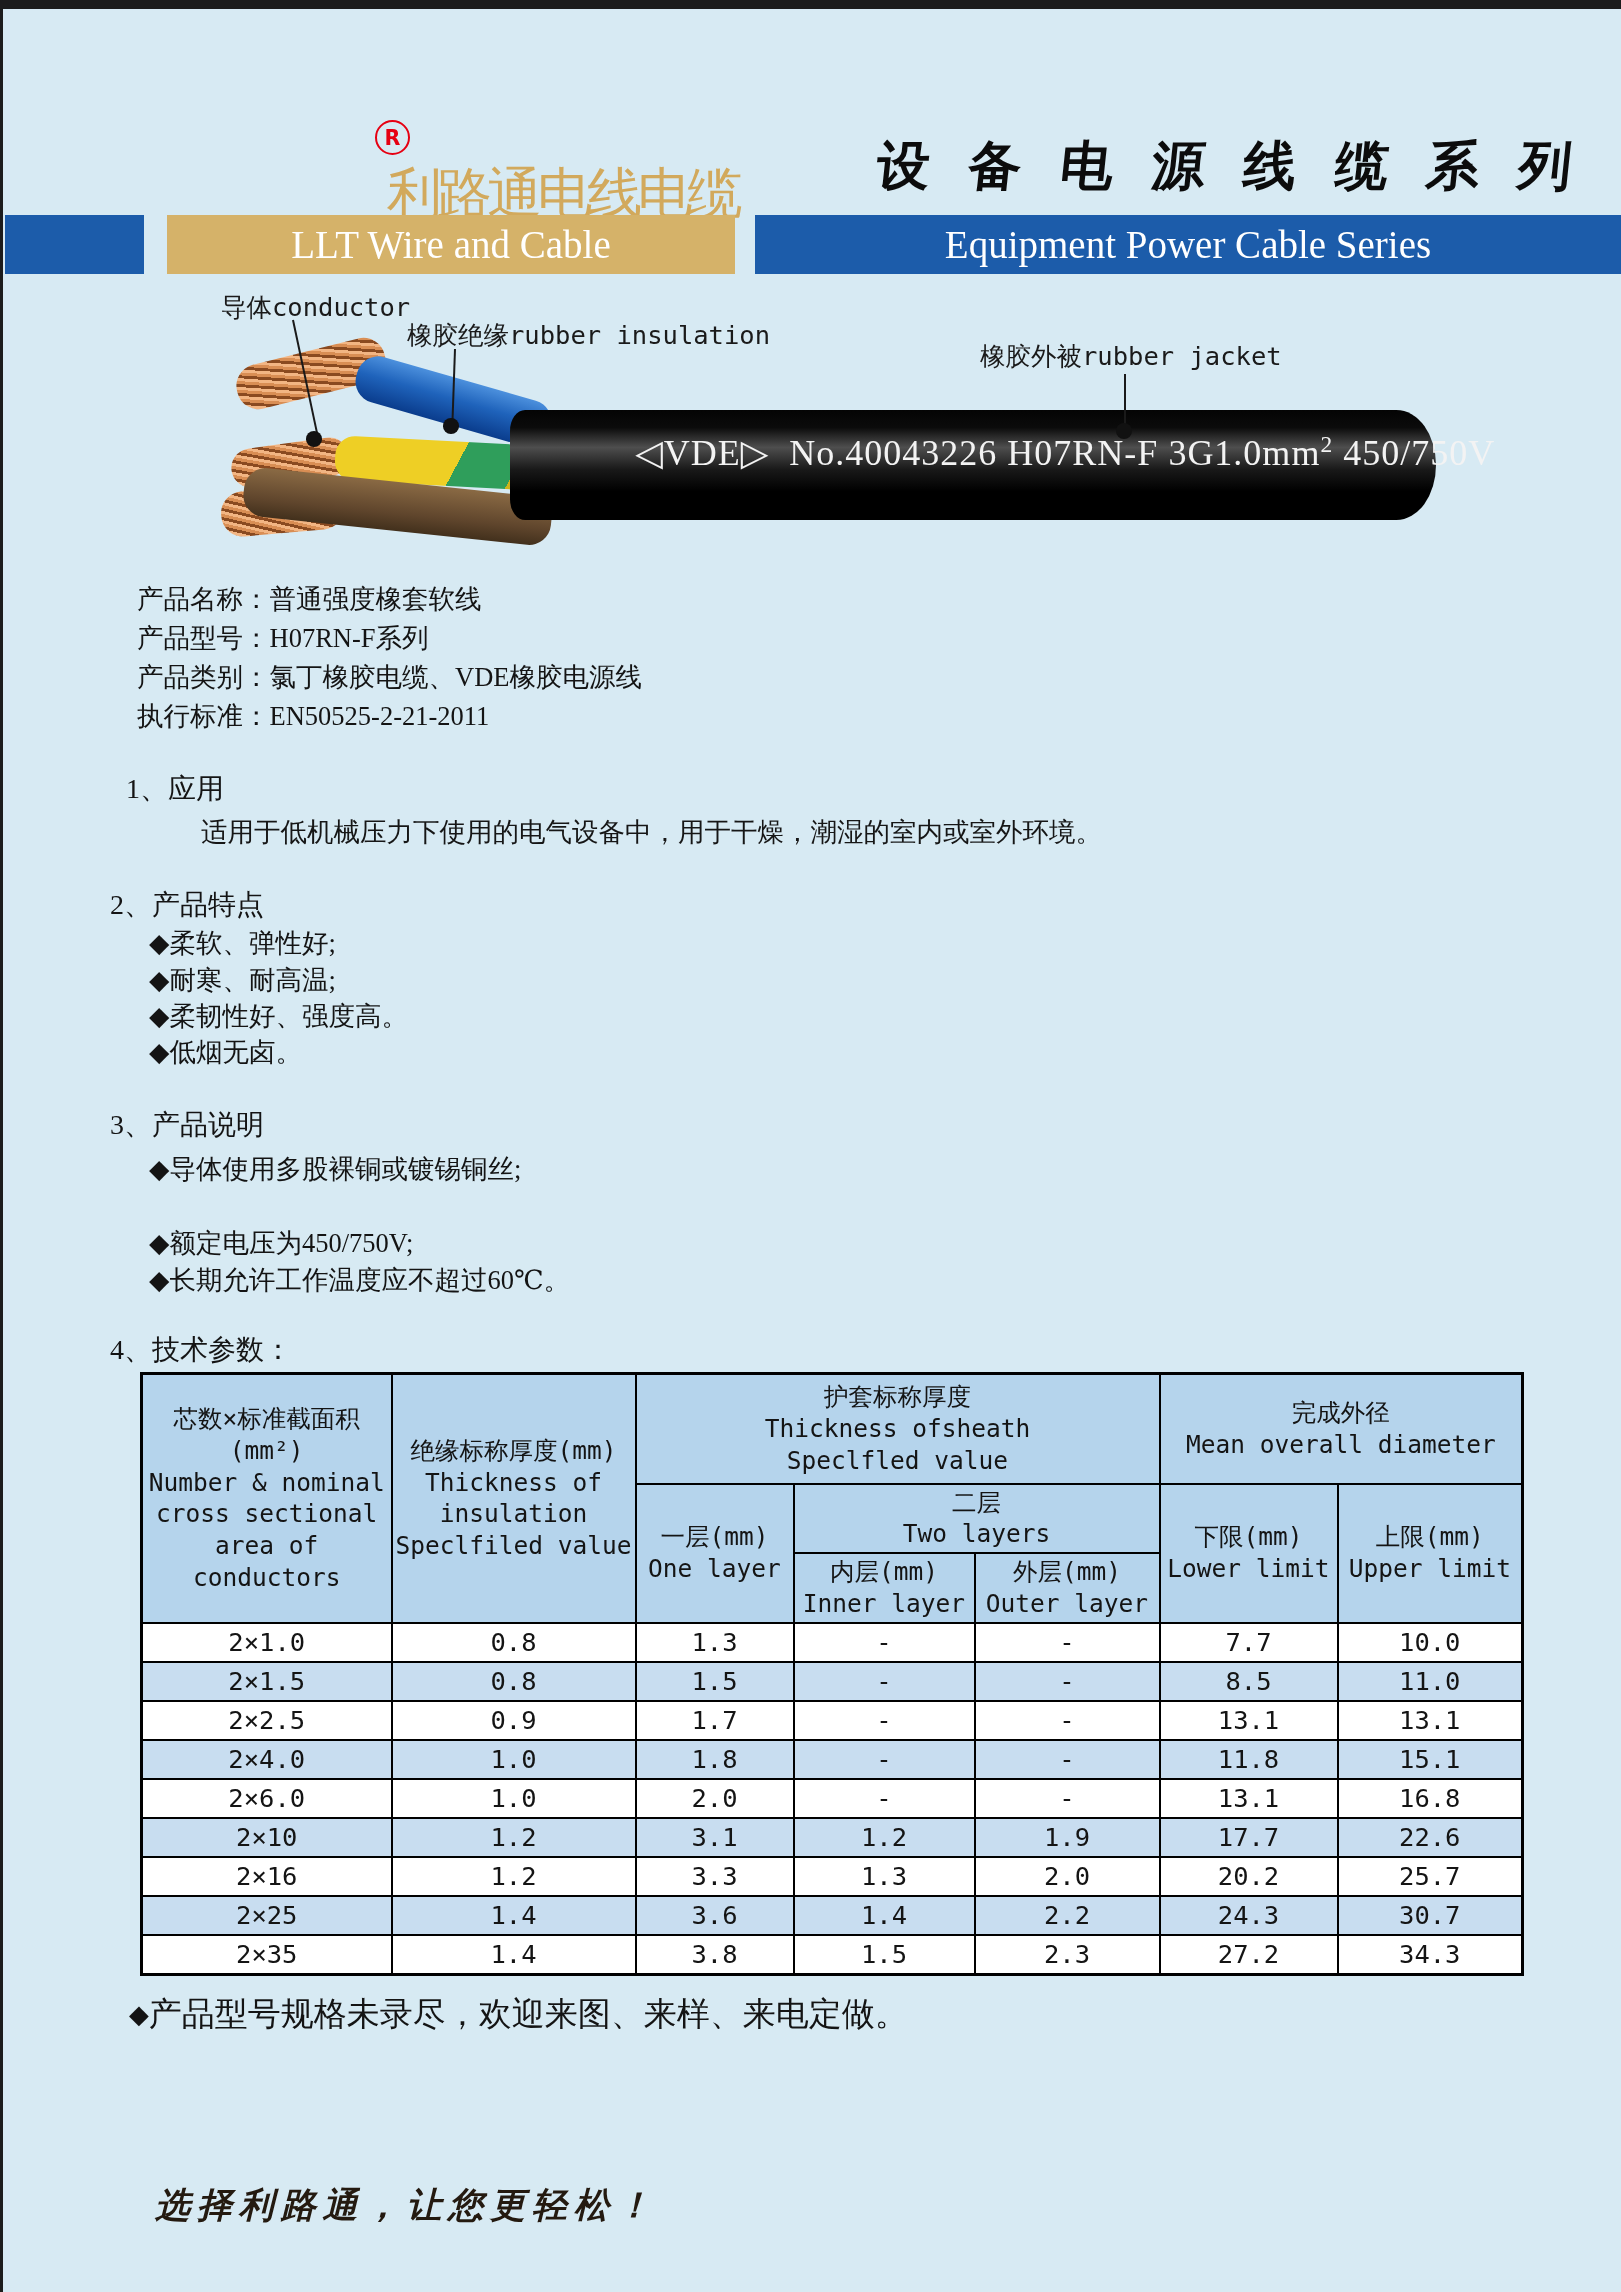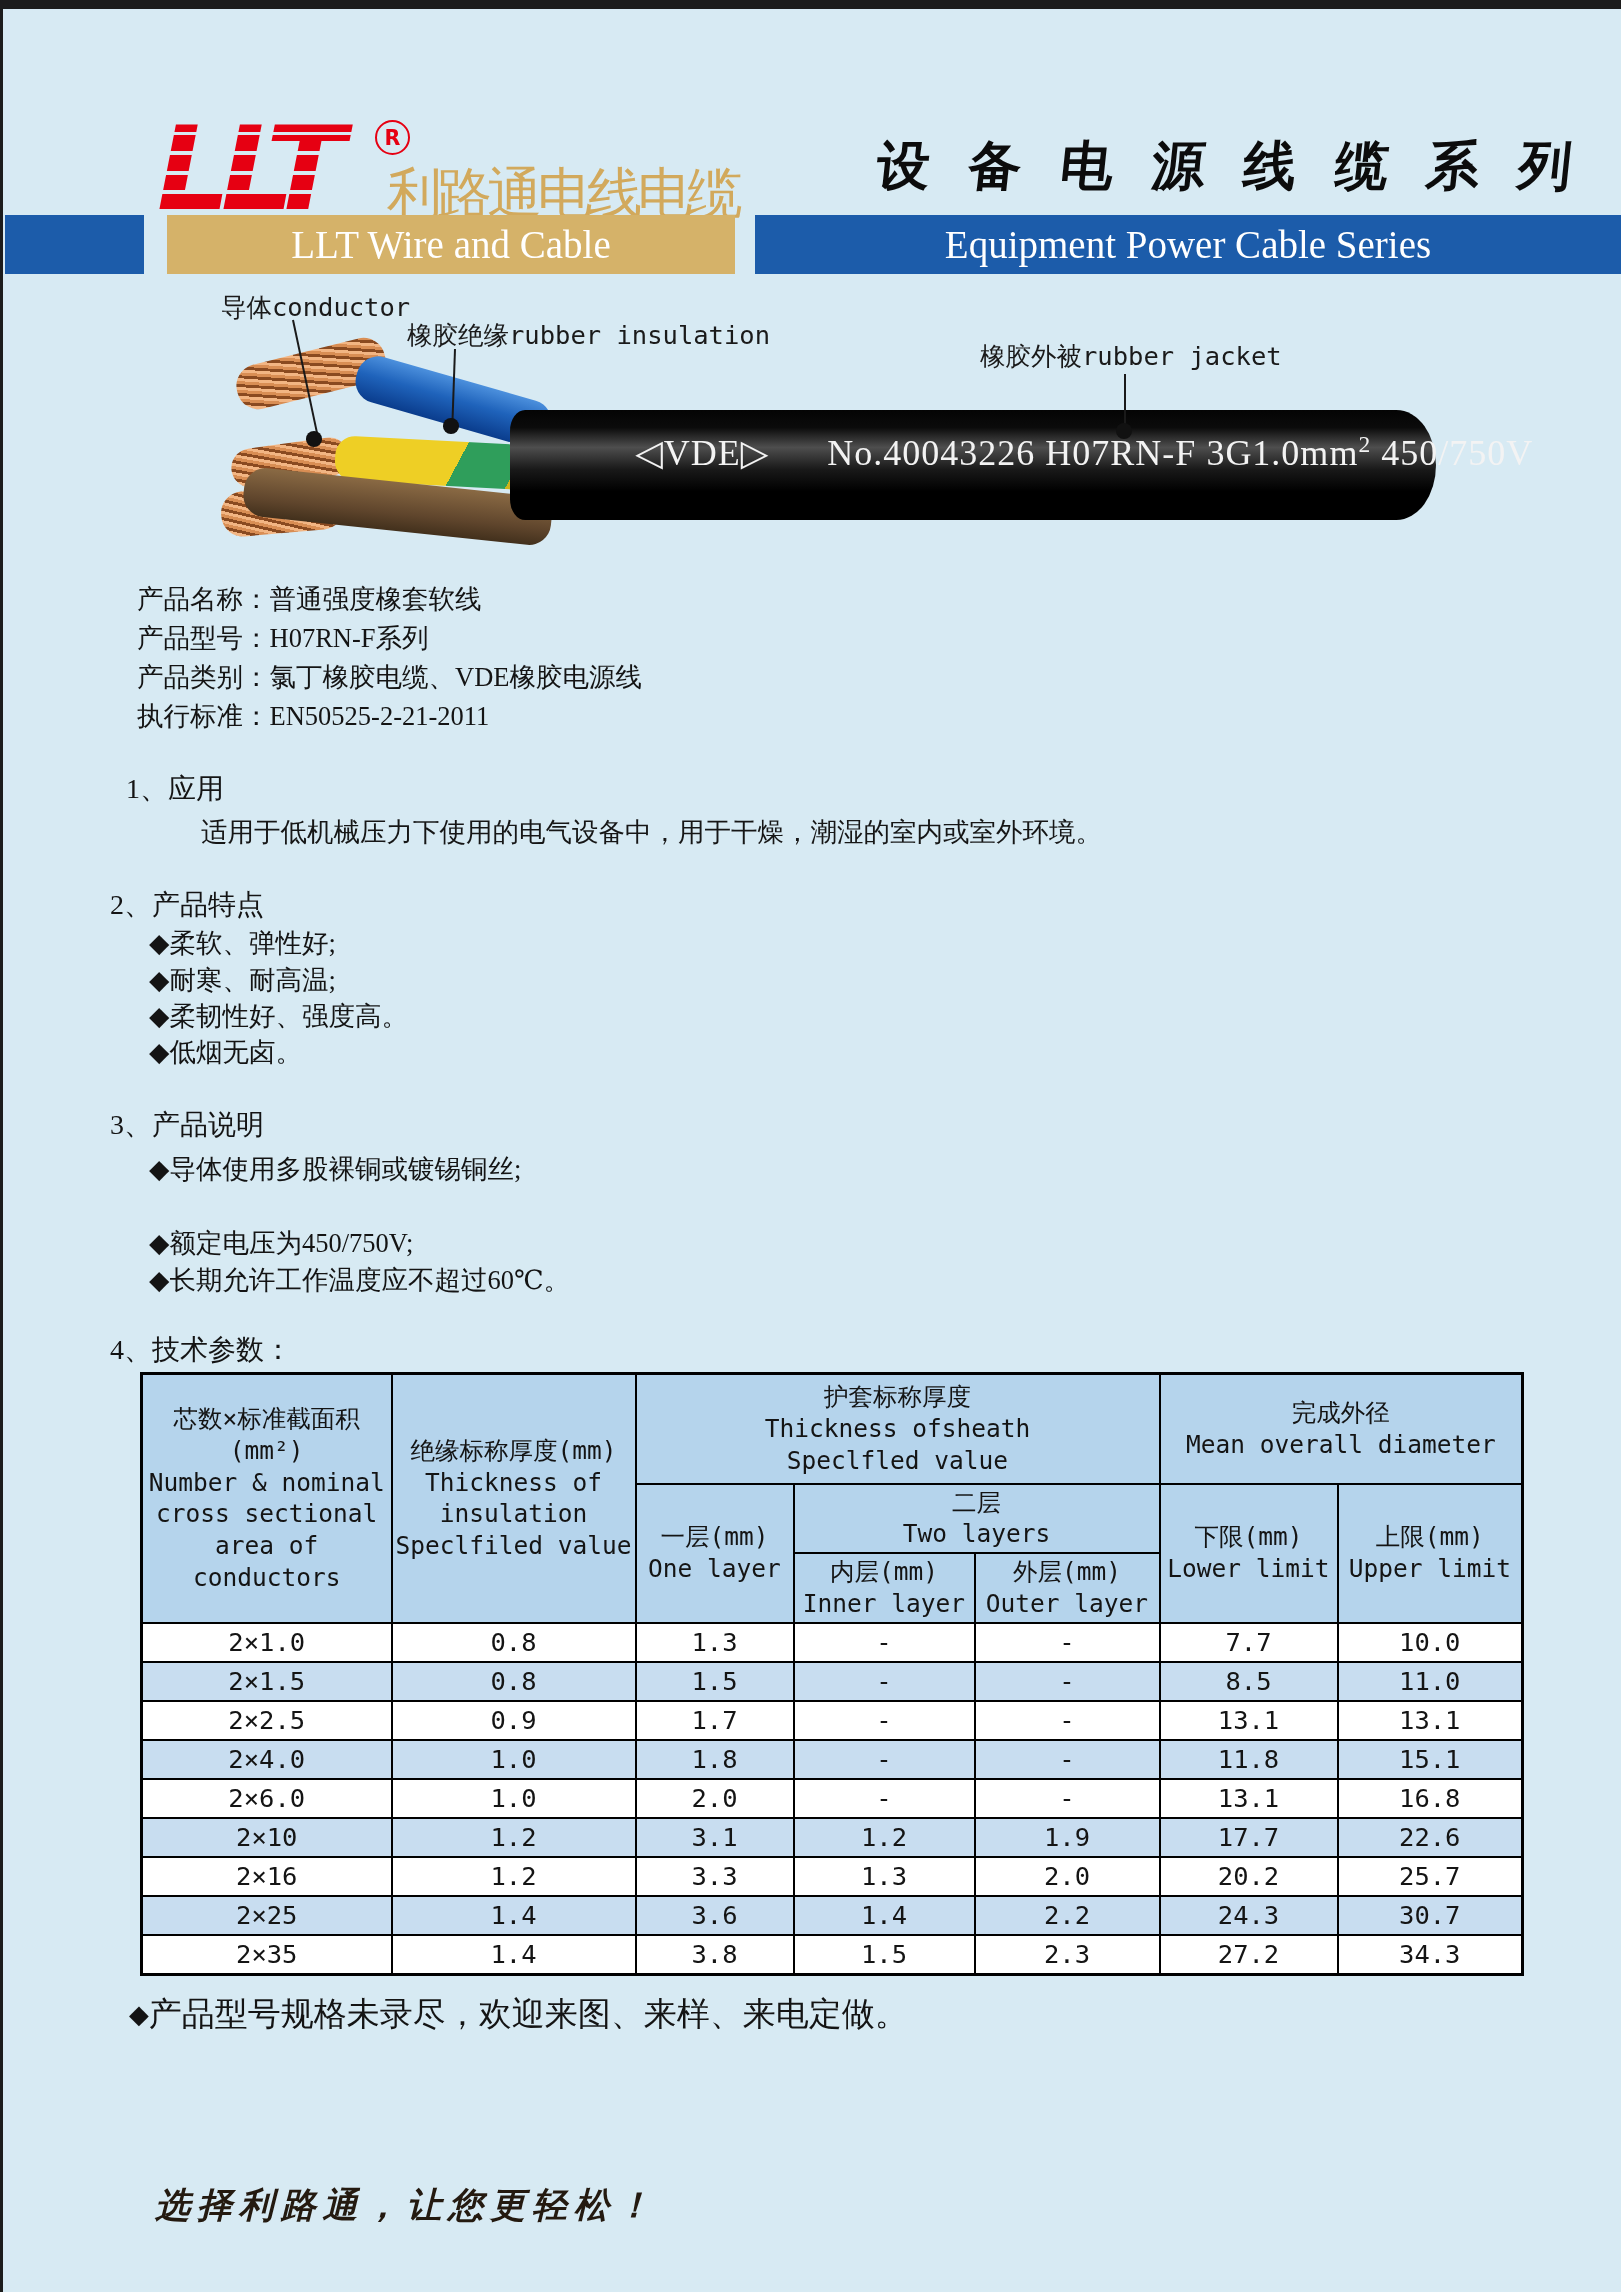--- a/index.html
+++ b/index.html
@@ -37,21 +37,21 @@
   #copper-bot{left:221px;top:488px;width:123px;height:45px;transform:rotate(-5deg);}
   #wire-blue{left:353px;top:378px;width:201px;height:47px;border-radius:21.6px;transform:rotate(16deg);
              background:linear-gradient(to bottom,#4c90dd 0%,#1f63bb 45%,#0a3c8c 100%);}
   #wire-yellow{left:335px;top:441px;width:225px;height:45px;border-radius:19.6px;transform:rotate(3deg);
              background:linear-gradient(115deg,#eecf25 54%,#2f9e5b 54%,#2f9e5b 78%,#cdb31c 78%);}
   #wire-brown{left:243px;top:482px;width:309px;height:49px;border-radius:21.6px;transform:rotate(6deg);
              background:linear-gradient(to bottom,#8a6a44,#5f452c 65%,#42301c 100%);}
   #jacket{left:510px;top:410px;width:926px;height:110px;z-index:3;
           border-radius:15.7px 41px 41px 15.7px / 21.6px 57px 57px 21.6px;
           background:linear-gradient(to bottom,#040404 0%,#0b0b0b 16%,#4e4e4e 34%,#191919 54%,#000000 74%,#000000 100%);}
-  #jacket-print{position:absolute;left:125px;top:0;height:86px;display:flex;align-items:center;gap:58px;
+  #jacket-print{position:absolute;left:125px;top:0;height:86px;display:flex;align-items:center;gap:20px;
                 color:#f3f3f3;font-size:36px;letter-spacing:1px;white-space:nowrap;}
   #jacket-print sup{font-size:23.5px;vertical-align:super;line-height:0;}
 
   .callout{font-size:25.5px;font-family:"DejaVu Sans Mono","Liberation Mono",monospace;color:#1a1a1a;white-space:nowrap;z-index:4;}
   .lead-line{width:2px;background:#1a1a1a;z-index:4;transform-origin:top center;}
   .lead-dot{width:15.7px;height:15.7px;border-radius:50%;background:#111;z-index:5;}
   #line-conductor{left:292px;top:320px;height:120px;transform:rotate(-12deg);}
   #dot-conductor{left:306px;top:431px;}
   #line-insulation{left:454px;top:349px;height:76px;transform:rotate(2deg);}
   #dot-insulation{left:443px;top:418px;}
@@ -83,28 +83,20 @@
           color:#241a10;white-space:nowrap;}
 </style>
 </head>
 <body>
 
 <div id="page">
 
   <div class="abs" id="topbar"></div>
   <div class="abs" id="leftline"></div>
 
-  <div class="abs" id="logo-llt">
-    <span>LLT</span>
-    <div class="logo-stripe" style="top:17.6px"></div>
-    <div class="logo-stripe" style="top:37px"></div>
-    <div class="logo-stripe" style="top:57px"></div>
-    <div class="logo-stripe" style="top:76px"></div>
-    <div class="logo-stripe" style="top:96px"></div>
-  </div>
   <div class="abs" id="reg-mark">
     <span>R</span>
   </div>
   <div class="abs" id="logo-cn">利路通电线电缆</div>
 
   <div class="abs" id="series-title">设 备 电 源 线 缆 系 列</div>
 
   <div class="abs banner" id="banner-stub"></div>
   <div class="abs banner" id="banner-gold">
     <span class="banner-text">LLT Wire and Cable</span>

